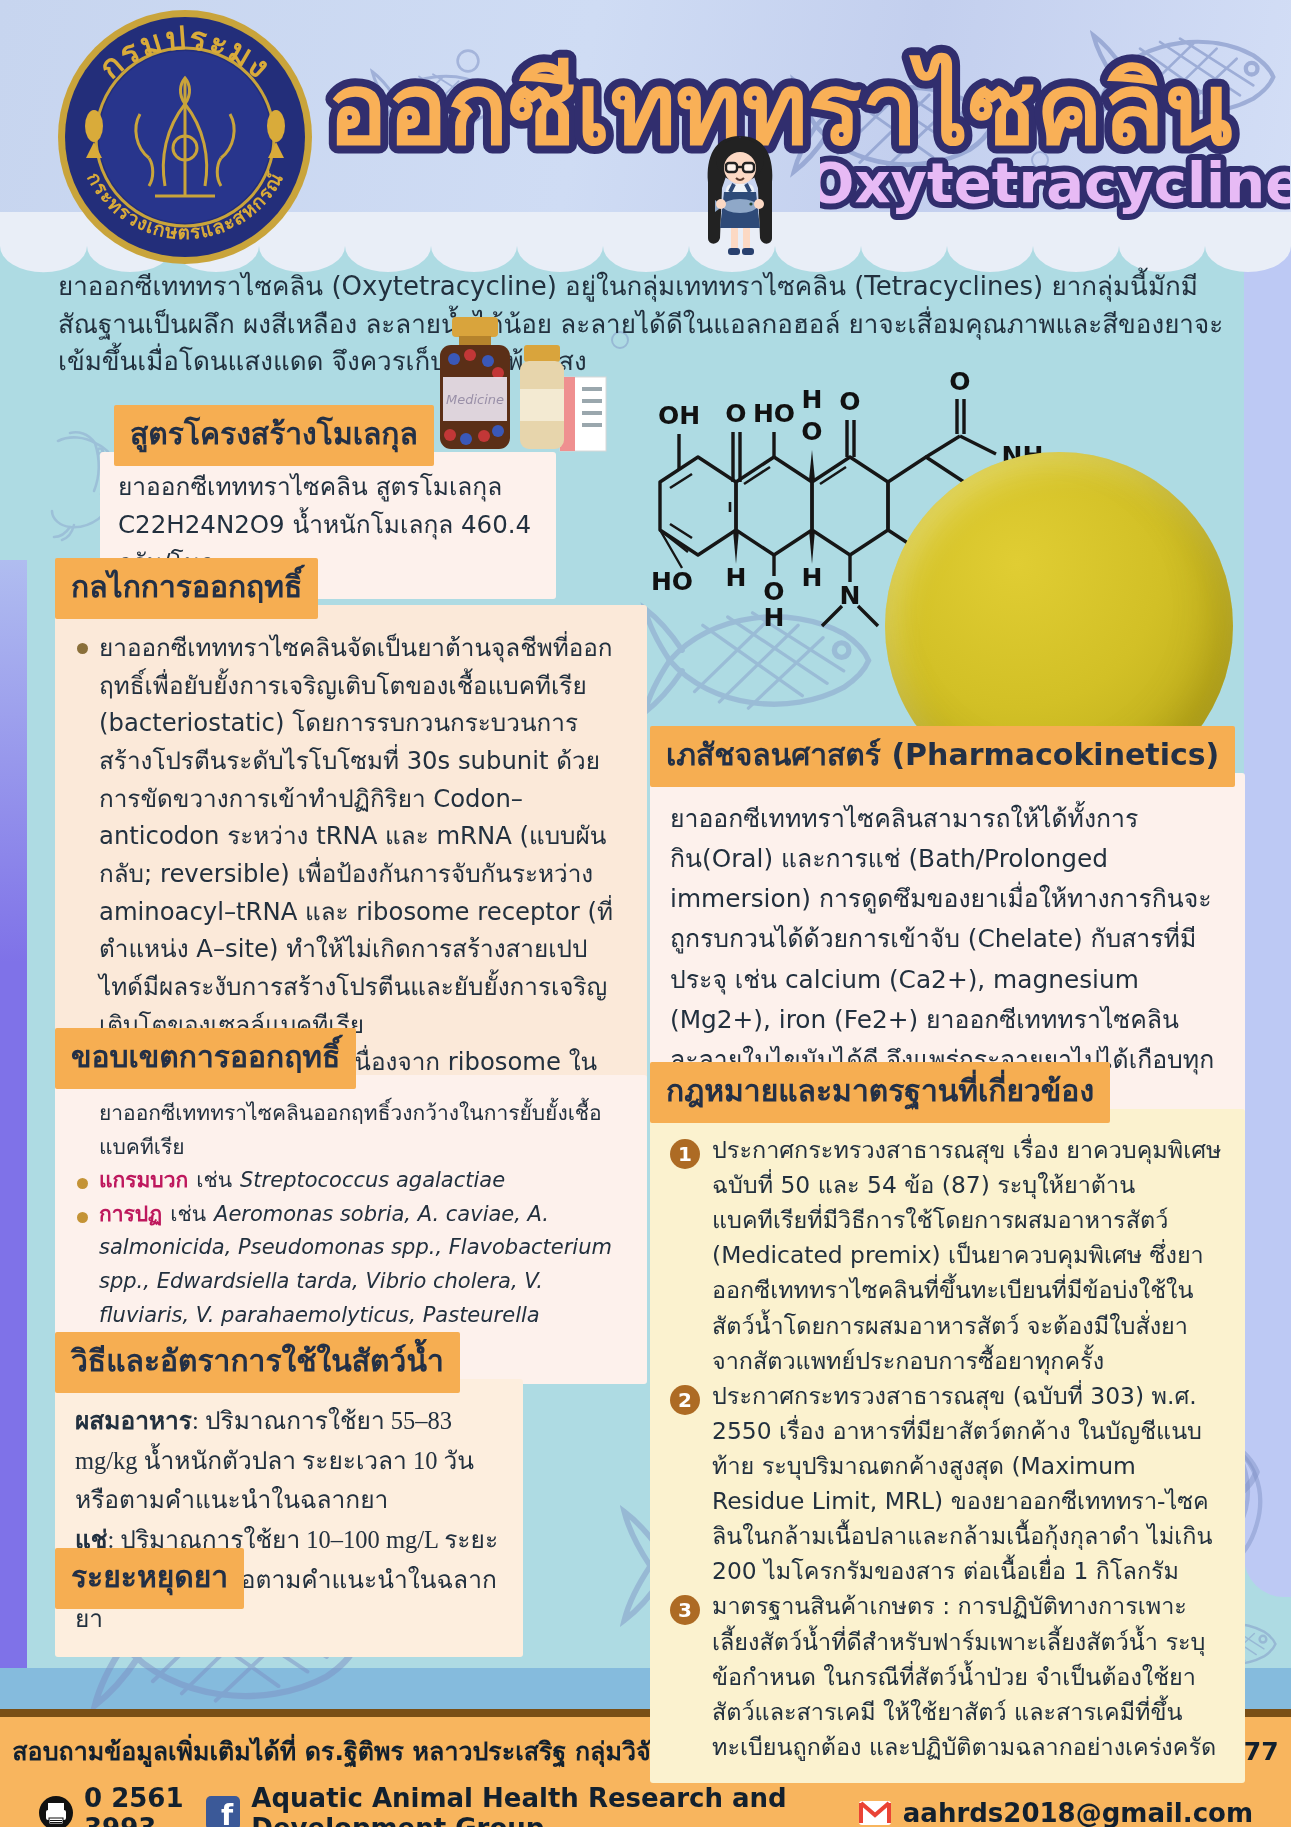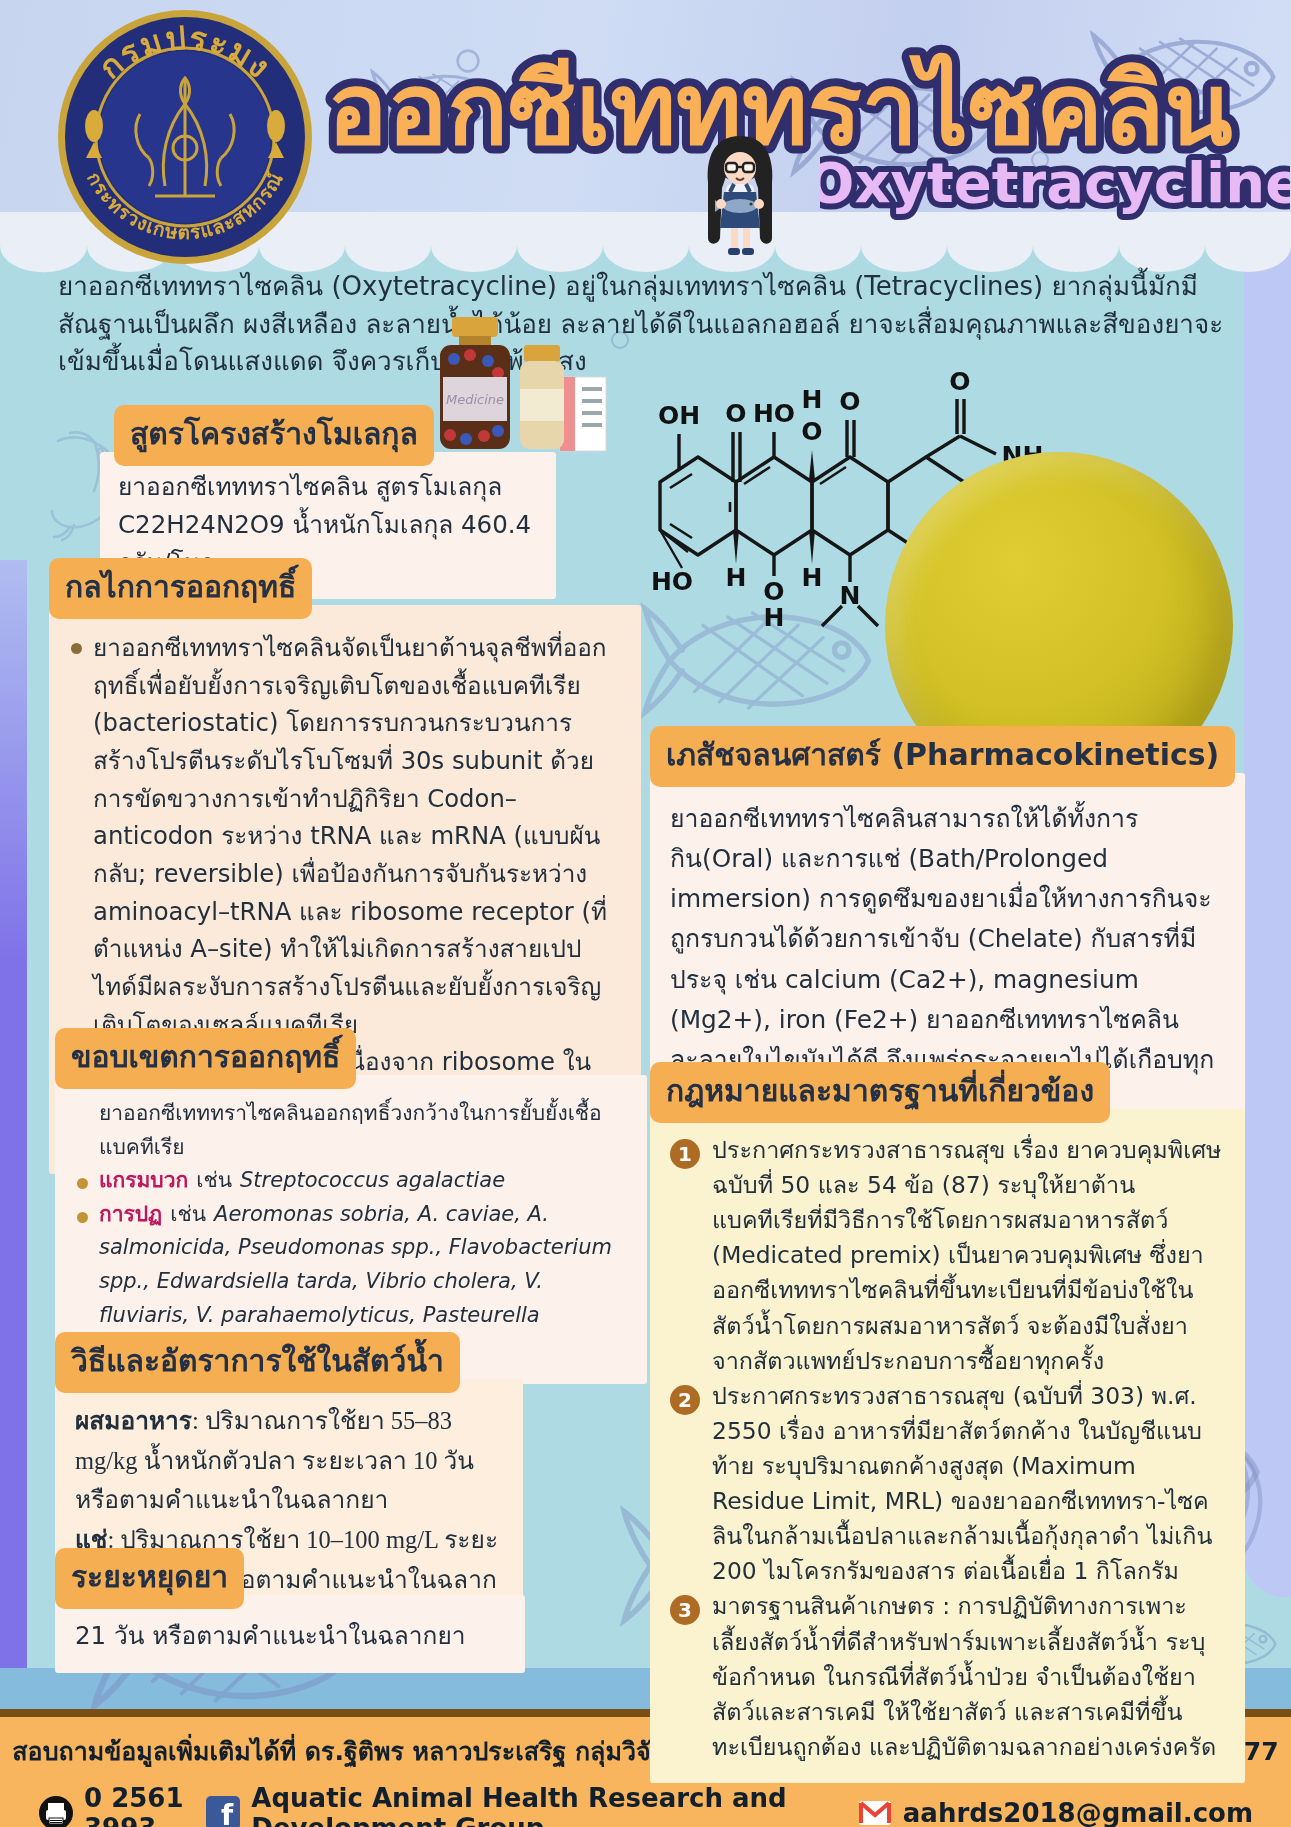--- a/index.html
+++ b/index.html
@@ -21,32 +21,32 @@
   
   .logo{position:absolute;left:56px;top:8px;width:258px;height:258px;}
   .title-svg{position:absolute;left:270px;top:22px;width:1020px;height:168px;}
   .subtitle-svg{position:absolute;left:820px;top:138px;width:470px;height:92px;}
   .scientist{position:absolute;left:688px;top:132px;width:104px;height:138px;}
 
   .intro{position:absolute;left:58px;top:242px;width:1190px;font-size:26px;line-height:1.45;color:#22303e;font-weight:500;}
 
   
   .sec{position:absolute;}
-  .badge{display:inline-block;background:#f6ae52;color:#233046;font-weight:bold;font-size:30px;padding:5px 16px 9px;position:relative;z-index:2;border-radius:10px;}
+  .badge{display:inline-block;background:#f6ae52;color:#233046;font-weight:bold;font-size:30px;padding:5px 16px 9px;position:relative;z-index:2;border-radius:2px;}
   .box{position:relative;z-index:1;margin-top:-14px;padding:22px 20px 18px;color:#22303e;font-size:24.5px;line-height:1.56;border-radius:3px;}
   .bg-cream{background:#fbe9d9;}
   .bg-pink{background:#fdf1ec;}
   .bg-peach{background:#fdeede;font-family:Liberation Serif, serif;}
   .bg-yellow{background:#fbf2cf;}
 
   .sec-molecule{left:100px;top:405px;width:455px;}
   .sec-molecule .badge{margin-left:14px;}
   .sec-molecule .box{width:420px;padding:16px 18px;}
 
-  .sec-mech{left:49px;top:558px;width:592px;}
+  .sec-mech{left:55px;top:558px;width:592px;}
   .sec-mech .box{font-size:24.3px;line-height:1.55;padding-top:24px;}
 
   .sec-spec{left:55px;top:1028px;width:592px;}
   .sec-spec .box{font-size:21px;line-height:1.6;}
 
   .sec-usage{left:55px;top:1332px;width:468px;}
   .sec-usage .box{font-size:24.5px;line-height:1.62;}
 
   .sec-wd{left:55px;top:1548px;width:508px;}
   .sec-wd .box{width:430px;}
@@ -391,21 +391,20 @@
         <span class="u-label">ผสมอาหาร</span><span>: ปริมาณการใช้ยา 55–83 mg/kg น้ำหนักตัวปลา ระยะเวลา 10 วัน หรือตามคำแนะนำในฉลากยา</span>
       </div>
       <div>
         <span class="u-label">แช่</span><span>: ปริมาณการใช้ยา 10–100 mg/L ระยะเวลา 1–3 วัน หรือตามคำแนะนำในฉลากยา</span>
       </div>
     </div>
   </div>
 
   <div class="sec sec-wd">
     <span class="badge">ระยะหยุดยา</span>
-    <div class="box bg-pink">21 วัน หรือตามคำแนะนำในฉลากยา</div>
   </div>
 
   <div class="sec sec-pk">
     <span class="badge">เภสัชจลนศาสตร์ (Pharmacokinetics)</span>
     <div class="box bg-pink">ยาออกซีเทททราไซคลินสามารถให้ได้ทั้งการกิน(Oral) และการแช่ (Bath/Prolonged immersion) การดูดซึมของยาเมื่อให้ทางการกินจะถูกรบกวนได้ด้วยการเข้าจับ (Chelate) กับสารที่มีประจุ เช่น calcium (Ca2+), magnesium (Mg2+), iron (Fe2+) ยาออกซีเทททราไซคลินละลายในไขมันได้ดี จึงแพร่กระจายยาไปได้เกือบทุกสภาพเนื้อเยื่อ</div>
   </div>
 
   <div class="sec sec-laws">
     <span class="badge">กฎหมายและมาตรฐานที่เกี่ยวข้อง</span>
     <div class="box bg-yellow">

